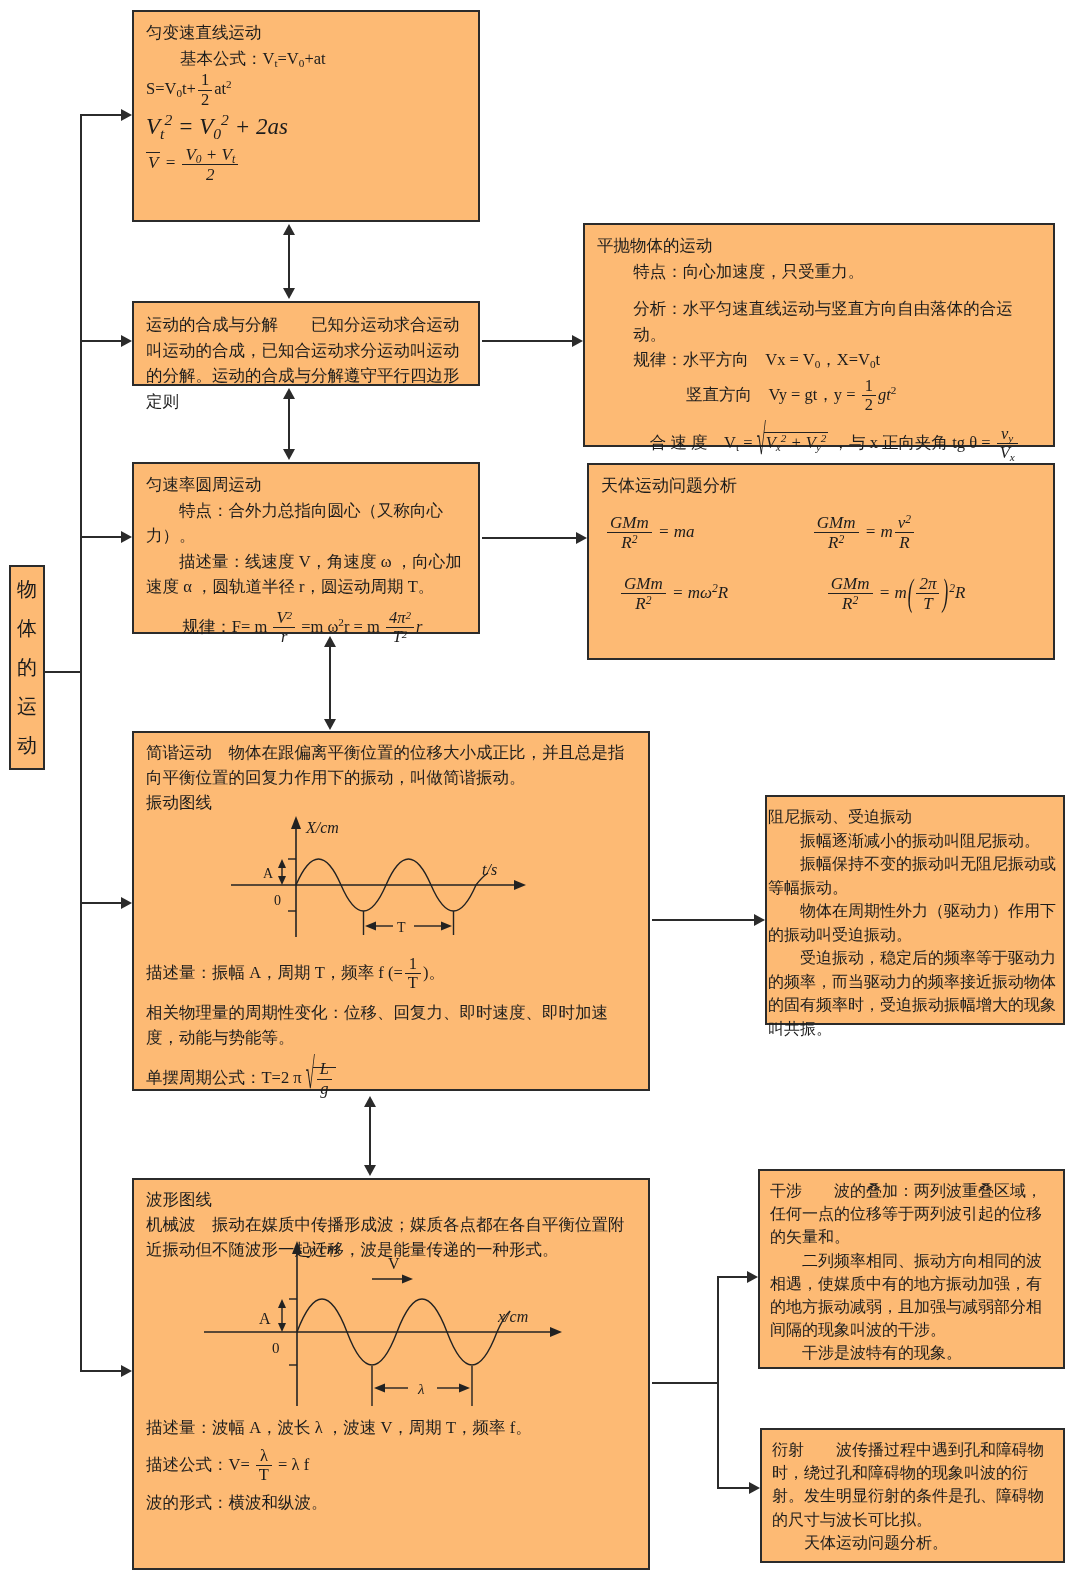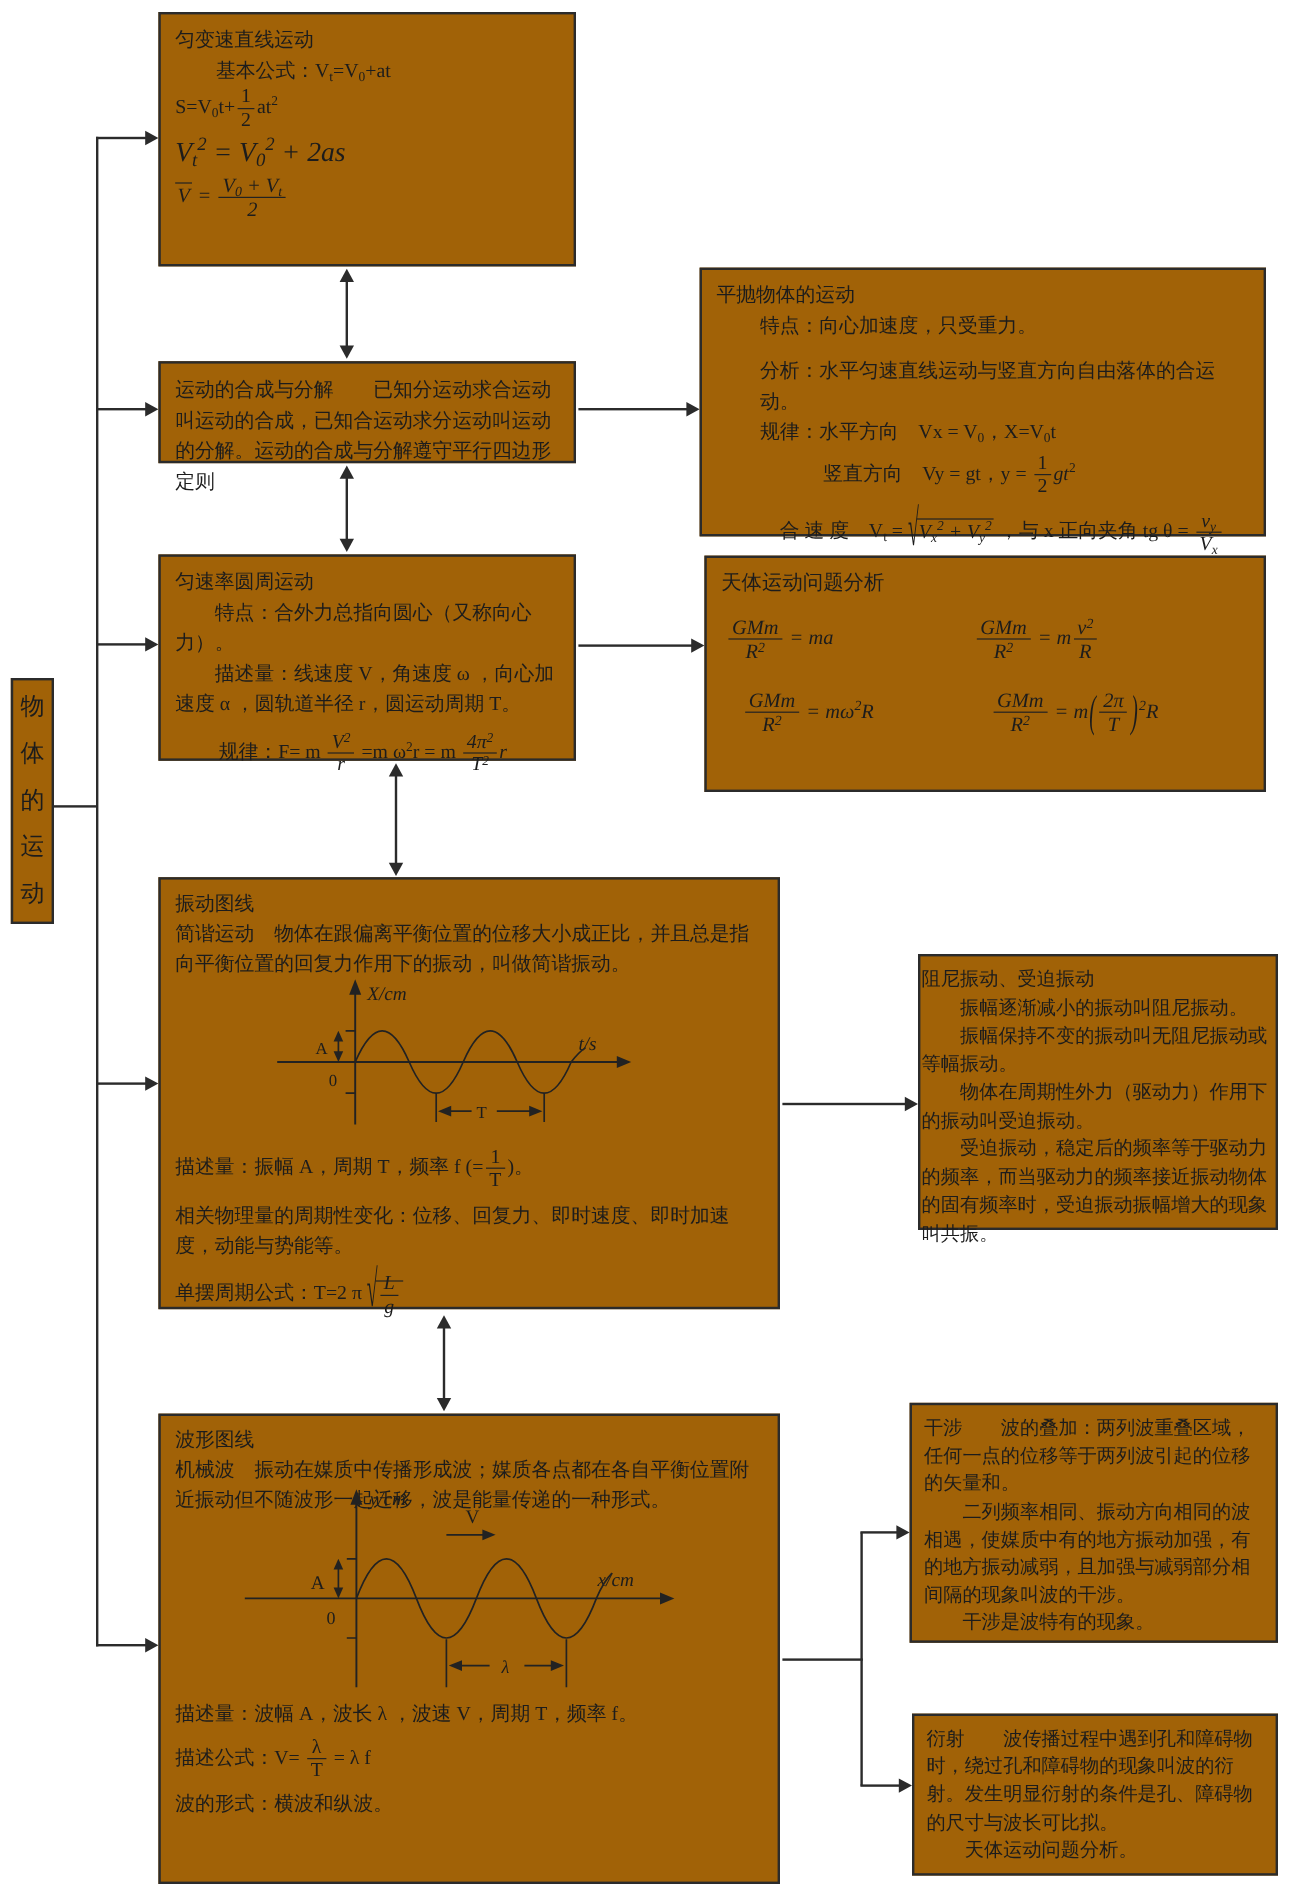--- a/index.html
+++ b/index.html
@@ -1,18 +1,18 @@
 <!DOCTYPE html>
 <html><head>
 <meta charset="utf-8">
 <style>
   html,body{margin:0;padding:0;background:#fff;}
   .canvas{position:relative;width:1080px;height:1577px;background:#fff;overflow:hidden;
           font-family:"Liberation Serif","DejaVu Serif",serif;color:#1c1c1c;}
-  .box{position:absolute;border:2px solid #2b2b2b;background:#a16207;box-sizing:border-box;
+  .box{position:absolute;border:2px solid #2b2b2b;background:#fdba74;box-sizing:border-box;
        padding:8px 12px;font-size:16.5px;line-height:1.55;}
   .box p{margin:0;}
   .t{margin:0;}
   .ind{text-indent:2em;}
   .hline,.vline{position:absolute;background:#2b2b2b;}
   .hline{height:2px;}
   .vline{width:2px;}
   .tri{position:absolute;width:0;height:0;border-style:solid;}
   .tri.r{border-width:6px 0 6px 11px;border-color:transparent transparent transparent #2b2b2b;}
   .tri.u{border-width:0 6px 11px 6px;border-color:transparent transparent #2b2b2b transparent;}
@@ -128,22 +128,22 @@
       <div style="width:47%;padding-left:4px;"><span class="math"><span class="frac"><span>GMm</span><span>R<sup>2</sup></span></span> = ma</span></div>
       <div style="flex:1;"><span class="math"><span class="frac"><span>GMm</span><span>R<sup>2</sup></span></span> = m<span class="frac"><span>v<sup>2</sup></span><span>R</span></span></span></div>
     </div>
     <div style="display:flex;margin-top:22px;">
       <div style="width:47%;padding-left:18px;"><span class="math"><span class="frac"><span>GMm</span><span>R<sup>2</sup></span></span> = mω<sup>2</sup>R</span></div>
       <div style="flex:1;"><span class="math"><span class="frac"><span>GMm</span><span>R<sup>2</sup></span></span> = m<span class="bigp">(</span><span class="frac"><span>2π</span><span>T</span></span><span class="bigp">)</span><sup>2</sup>R</span></div>
     </div>
   </div>
 
   <div class="box" style="left:132px;top:731px;width:518px;height:360px;line-height:1.5;">
+    <p>简谐运动　物体在跟偏离平衡位置的位移大小成正比，并且总是指向平衡位置的回复力作用下的振动，叫做简谐振动。</p>
     <p>振动图线</p>
-    <p>简谐运动　物体在跟偏离平衡位置的位移大小成正比，并且总是指向平衡位置的回复力作用下的振动，叫做简谐振动。</p>
     <svg width="420" height="132" viewBox="0 0 420 132">
       <line x1="150" y1="122" x2="150" y2="8" stroke="#222" stroke-width="1.6"></line>
       <polygon points="150,1 145,14 155,14" fill="#222"></polygon>
       <line x1="85" y1="70" x2="371" y2="70" stroke="#222" stroke-width="1.6"></line>
       <polygon points="380,70 368,65 368,75" fill="#222"></polygon>
       <text x="160" y="18" font-size="16" class="it">X/cm</text>
       <text x="336" y="60" font-size="16" class="it">t/s</text>
       <path d="M150,70 Q172.5,18 195,70 Q217.5,122 240,70 Q262.5,18 285,70 Q307.5,122 330,70 Q336,62 342,58" fill="none" stroke="#222" stroke-width="1.4"></path>
       <line x1="142" y1="44" x2="150" y2="44" stroke="#222" stroke-width="1.4"></line>
       <line x1="142" y1="96" x2="150" y2="96" stroke="#222" stroke-width="1.4"></line>

